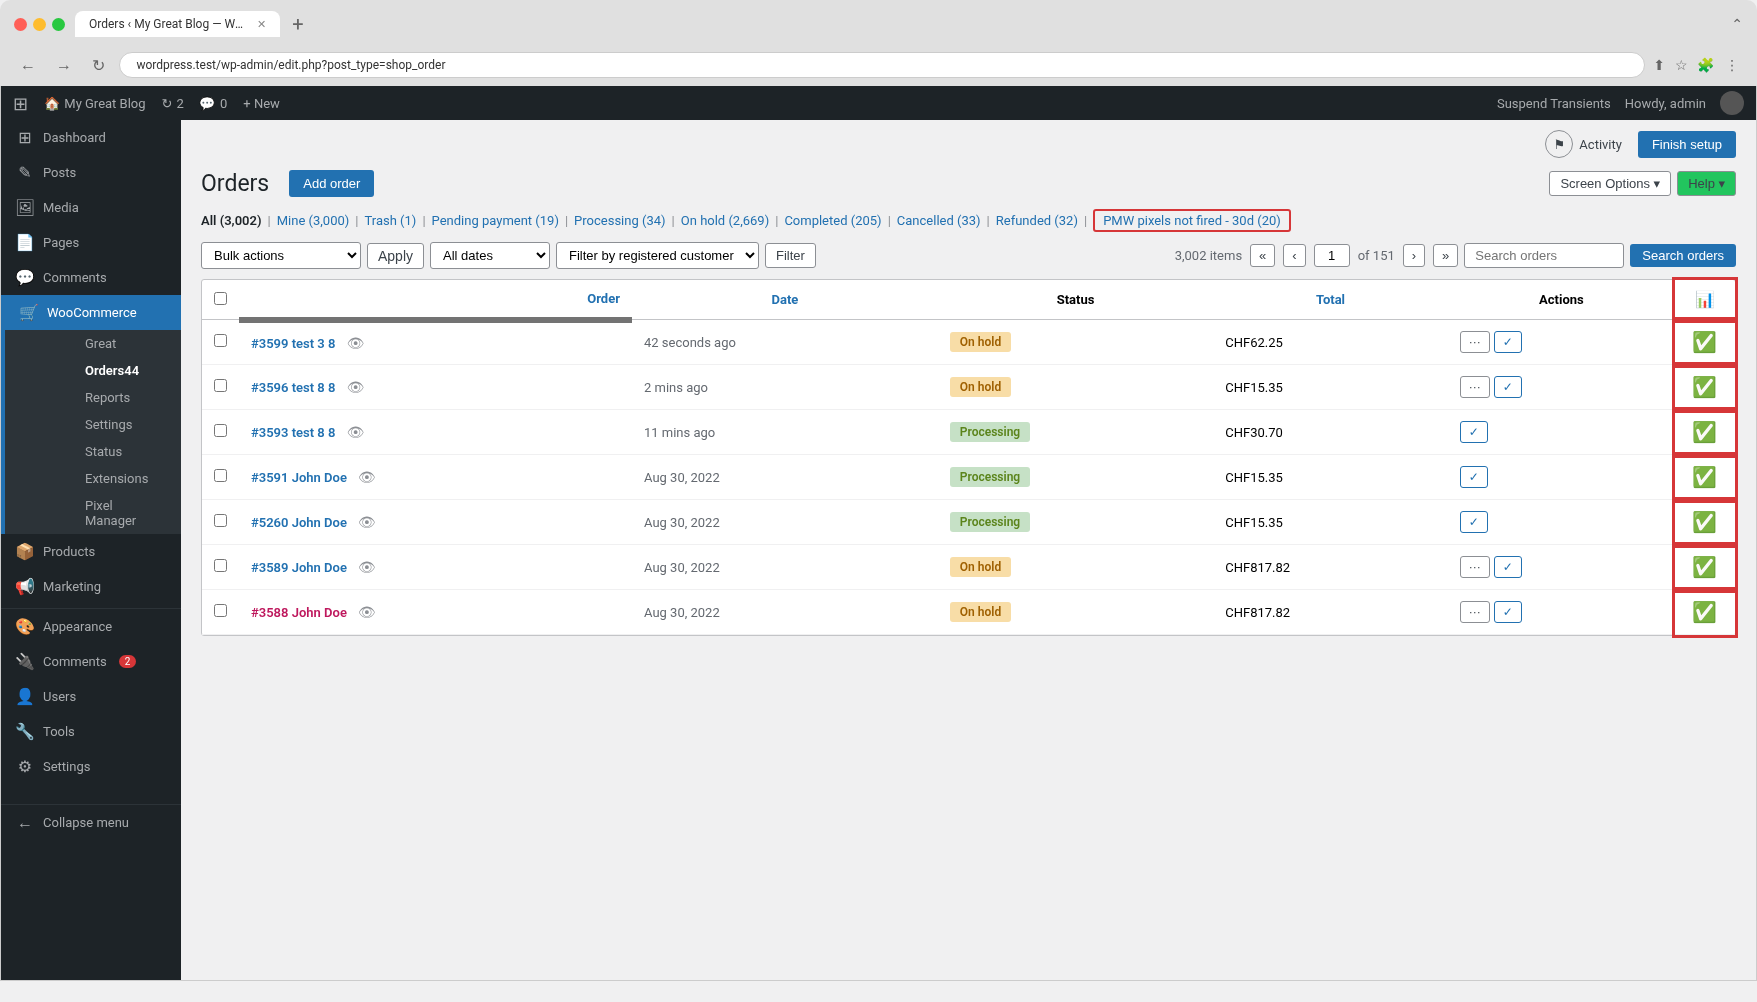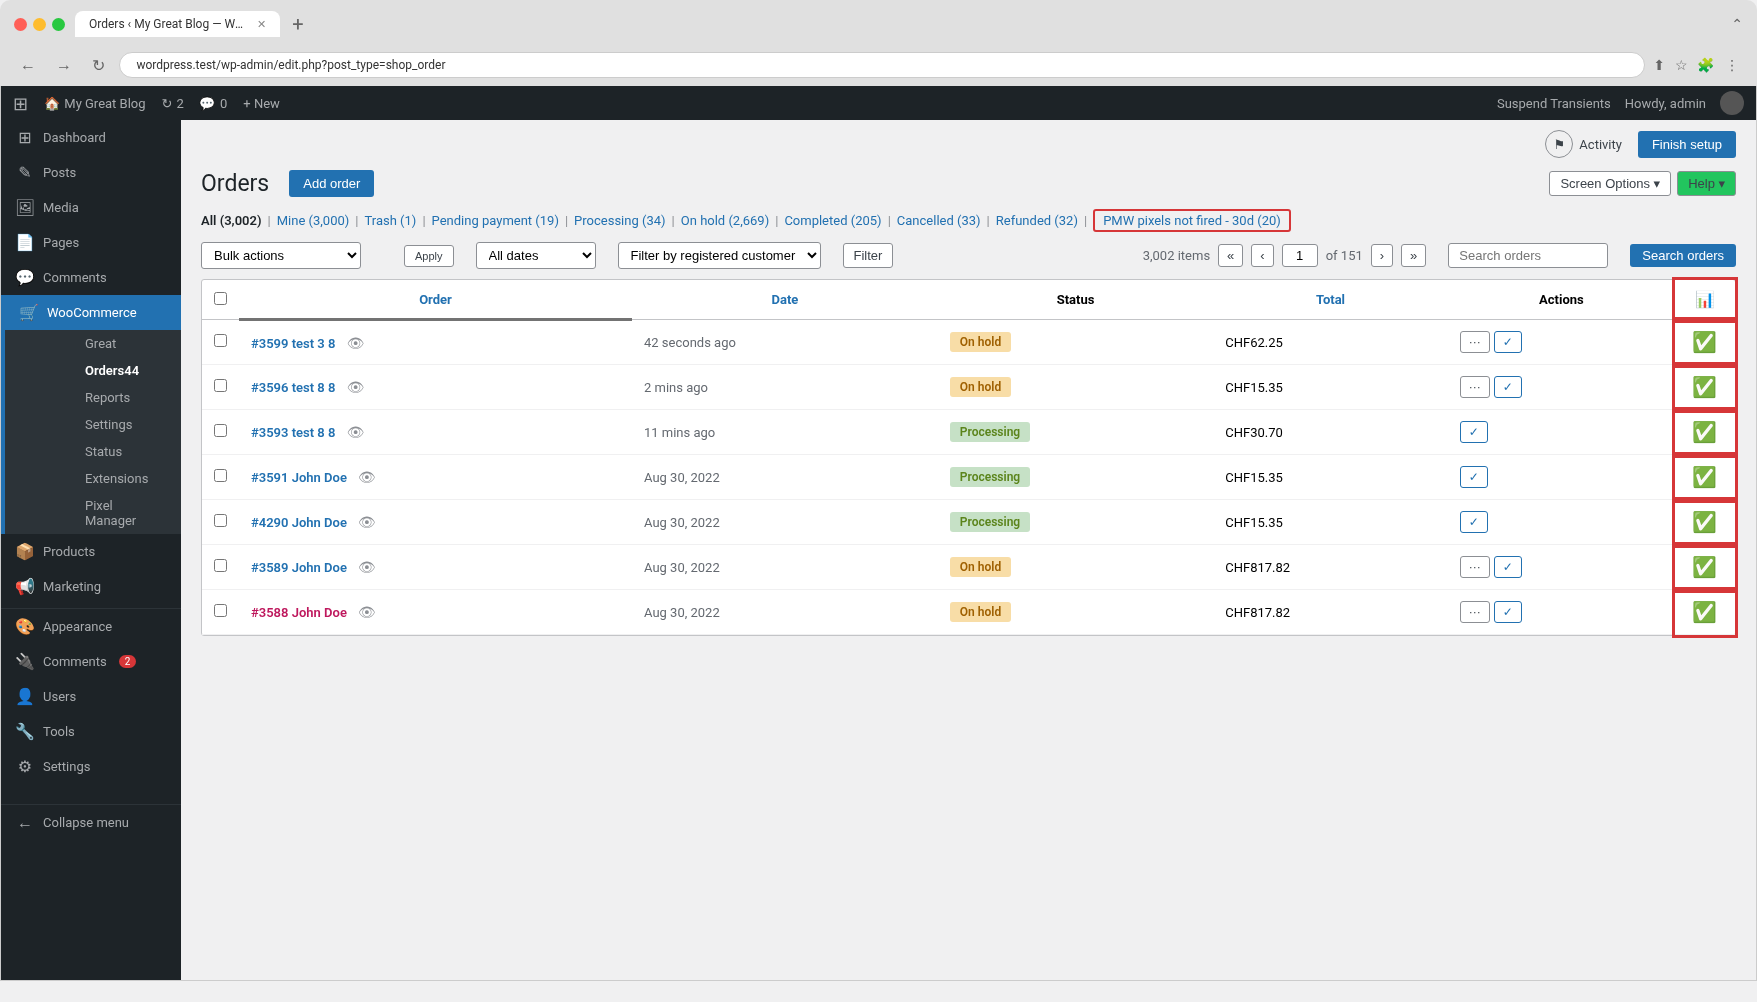--- a/index.html
+++ b/index.html
@@ -27,21 +27,21 @@
     .add-order-btn { background: #2271b1; color: #fff; border: none; padding: 6px 14px; border-radius: 3px; font-size: 13px; cursor: pointer; margin-left: 10px; }
     .screen-options-btn { background: #fff; border: 1px solid #8c8f94; color: #3c434a; padding: 4px 10px; border-radius: 3px; font-size: 13px; cursor: pointer; }
     .help-btn { background: #22c55e; border: 1px solid #8c8f94; color: #3c434a; padding: 4px 10px; border-radius: 3px; font-size: 13px; cursor: pointer; }
 
     
     .filter-tabs { padding: 4px 20px 0; display: flex; flex-wrap: wrap; align-items: center; gap: 2px; font-size: 13px; }
     .filter-tab { color: #2271b1; cursor: pointer; text-decoration: none; }
     .filter-tab.active { color: #1d2327; font-weight: 600; }
     .filter-separator { color: #8c8f94; margin: 0 4px; }
     .bulk-select { padding: 4px 8px; border: 1px solid #8c8f94; border-radius: 3px; font-size: 13px; background: #fff; min-width: 160px; }
-    .apply-btn { background: #fff; border: 1px solid #8c8f94; color: #3c434a; padding: 4px 10px; border-radius: 3px; font-size: 11px; cursor: pointer; margin-left: 21px; }
+    .apply-btn { background: #fff; border: 1px solid #8c8f94; color: #3c434a; padding: 4px 10px; border-radius: 3px; font-size: 14px; cursor: pointer; }
     .date-select { padding: 4px 8px; border: 1px solid #8c8f94; border-radius: 3px; font-size: 13px; background: #fff; min-width: 120px; }
     .customer-select { padding: 4px 8px; border: 1px solid #8c8f94; border-radius: 3px; font-size: 13px; background: #fff; min-width: 200px; }
     .filter-btn { background: #fff; border: 1px solid #8c8f94; color: #3c434a; padding: 4px 10px; border-radius: 3px; font-size: 13px; cursor: pointer; }
     .page-btn { background: #fff; border: 1px solid #8c8f94; color: #3c434a; padding: 3px 8px; border-radius: 3px; font-size: 13px; cursor: pointer; }
     .page-input { width: 36px; padding: 3px 6px; border: 1px solid #8c8f94; border-radius: 3px; font-size: 13px; text-align: center; }
     .nav-btn { background: none; border: none; color: #666; font-size: 16px; cursor: pointer; padding: 2px 6px; border-radius: 3px; }
 
     .wp-admin-wrap { display: flex; }
     .content-wrap { flex: 1; background: #f0f0f1; padding: 0; overflow: hidden; }
   </style>
@@ -251,21 +251,21 @@
         <span class="filter-separator">|</span>
         <a href="#" class="filter-tab">Completed <span>(205)</span></a>
         <span class="filter-separator">|</span>
         <a href="#" class="filter-tab">Cancelled <span>(33)</span></a>
         <span class="filter-separator">|</span>
         <a href="#" class="filter-tab">Refunded <span>(32)</span></a>
         <span class="filter-separator">|</span>
         <span style="border:2px solid #d63638;padding:2px 8px;border-radius:3px;cursor:pointer;color:#2271b1;font-size:13px;">PMW pixels not fired - 30d <span>(20)</span></span>
       </div>
 
-      <div style="padding:10px 20px;display:flex;align-items:center;gap:22px;background:#f0f0f1;flex-wrap:wrap;">
+      <div style="padding:10px 20px;display:flex;align-items:center;gap:6px;background:#f0f0f1;flex-wrap:wrap;">
         <select class="bulk-select">
           <option>Bulk actions</option>
         </select>
         <button class="apply-btn">Apply</button>
         <select class="date-select">
           <option>All dates</option>
         </select>
         <select class="customer-select">
           <option>Filter by registered customer</option>
         </select>
@@ -284,21 +284,21 @@
         <button style="background:#2271b1;color:#fff;border:none;padding:4px 12px;border-radius:3px;font-size:13px;cursor:pointer;">Search orders</button>
       </div>
 
       <div style="margin:0 20px 20px;background:#fff;border:1px solid #c3c4c7;border-radius:3px;">
         <table style="width:100%;border-collapse:collapse;">
           <thead>
             <tr>
               <th style="width:30px;padding:10px 12px;border-bottom:1px solid #c3c4c7;">
                 <input type="checkbox" style="">
               </th>
-              <th style="padding:10px 12px;border-bottom:3px solid #737373;color:#2271b1;cursor:pointer;font-size:13px;">Order</th>
+              <th style="padding:10px 12px;border-bottom:6px solid #737373;color:#2271b1;cursor:pointer;font-size:13px;text-align:right;">Order</th>
               <th style="padding:10px 12px;border-bottom:1px solid #c3c4c7;color:#2271b1;cursor:pointer;font-size:13px;">Date</th>
               <th style="padding:10px 12px;border-bottom:1px solid #c3c4c7;font-size:13px;">Status</th>
               <th style="padding:10px 12px;border-bottom:1px solid #c3c4c7;color:#2271b1;cursor:pointer;font-size:13px;">Total</th>
               <th style="padding:10px 12px;border-bottom:1px solid #c3c4c7;font-size:13px;">Actions</th>
               <th style="padding:10px 12px;border-bottom:1px solid #c3c4c7;text-align:center;width:60px;outline:3px solid #d63638;">
                 <span style="font-size:16px;">📊</span>
               </th>
             </tr>
           </thead>
           <tbody id="orders-tbody">
@@ -392,21 +392,21 @@
     </td>
     <td style="padding:10px 12px;text-align:center;outline:3px solid #d63638;">
       <span style="color:#46b450;font-size:20px;">✅</span>
     </td>
   </tr>
               <tr style="border-bottom: 1px solid rgb(240, 240, 241);">
     <td style="padding:10px 12px;">
       <input type="checkbox" style="">
     </td>
     <td style="padding:10px 12px;">
-      <a href="#" style="color:#2271b1;text-decoration:none;font-weight:600;">#4290 John Doe</a>
+      <a href="#" style="color:#2271b1;text-decoration:none;font-weight:600;">#5260 John Doe</a>
       <span style="color:#8c8f94;margin-left:8px;font-size:14px;">👁</span>
     </td>
     <td style="padding:10px 12px;color:#646970;">Aug 30, 2022</td>
     <td style="padding:10px 12px;">
       <span style="display:inline-block;padding:3px 10px;border-radius:3px;font-size:12px;font-weight:600;background:#c6e1c6;color:#5b841b;">Processing</span>
     </td>
     <td style="padding:10px 12px;">CHF15.35</td>
     <td style="padding:10px 12px;">
       <div style="display:flex;gap:4px;">
 

